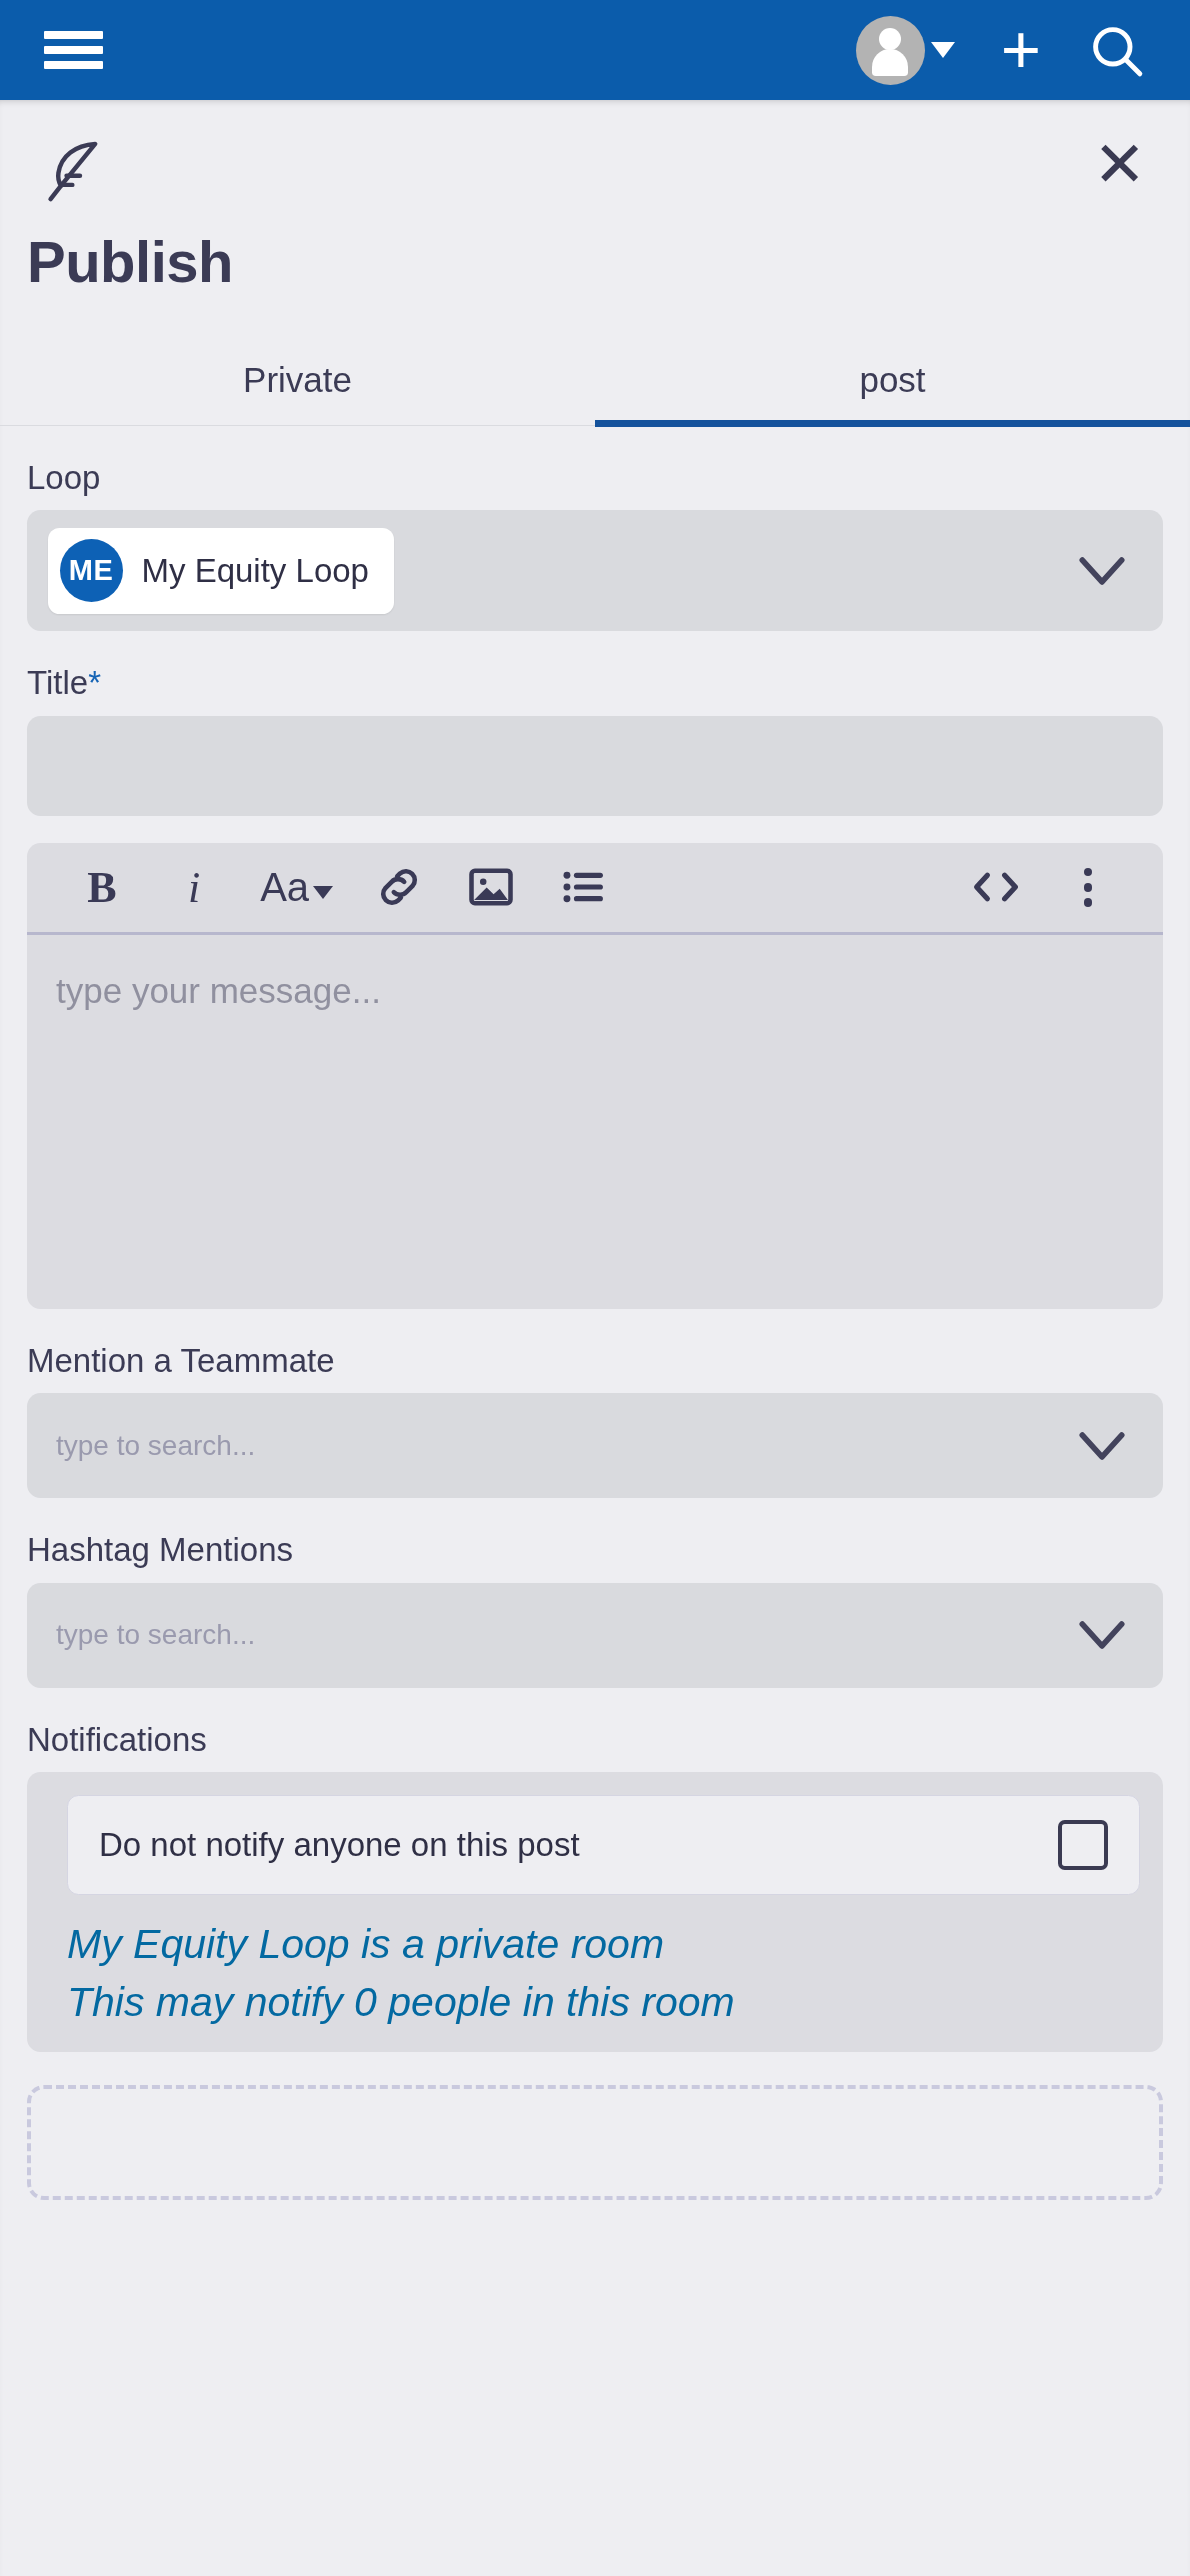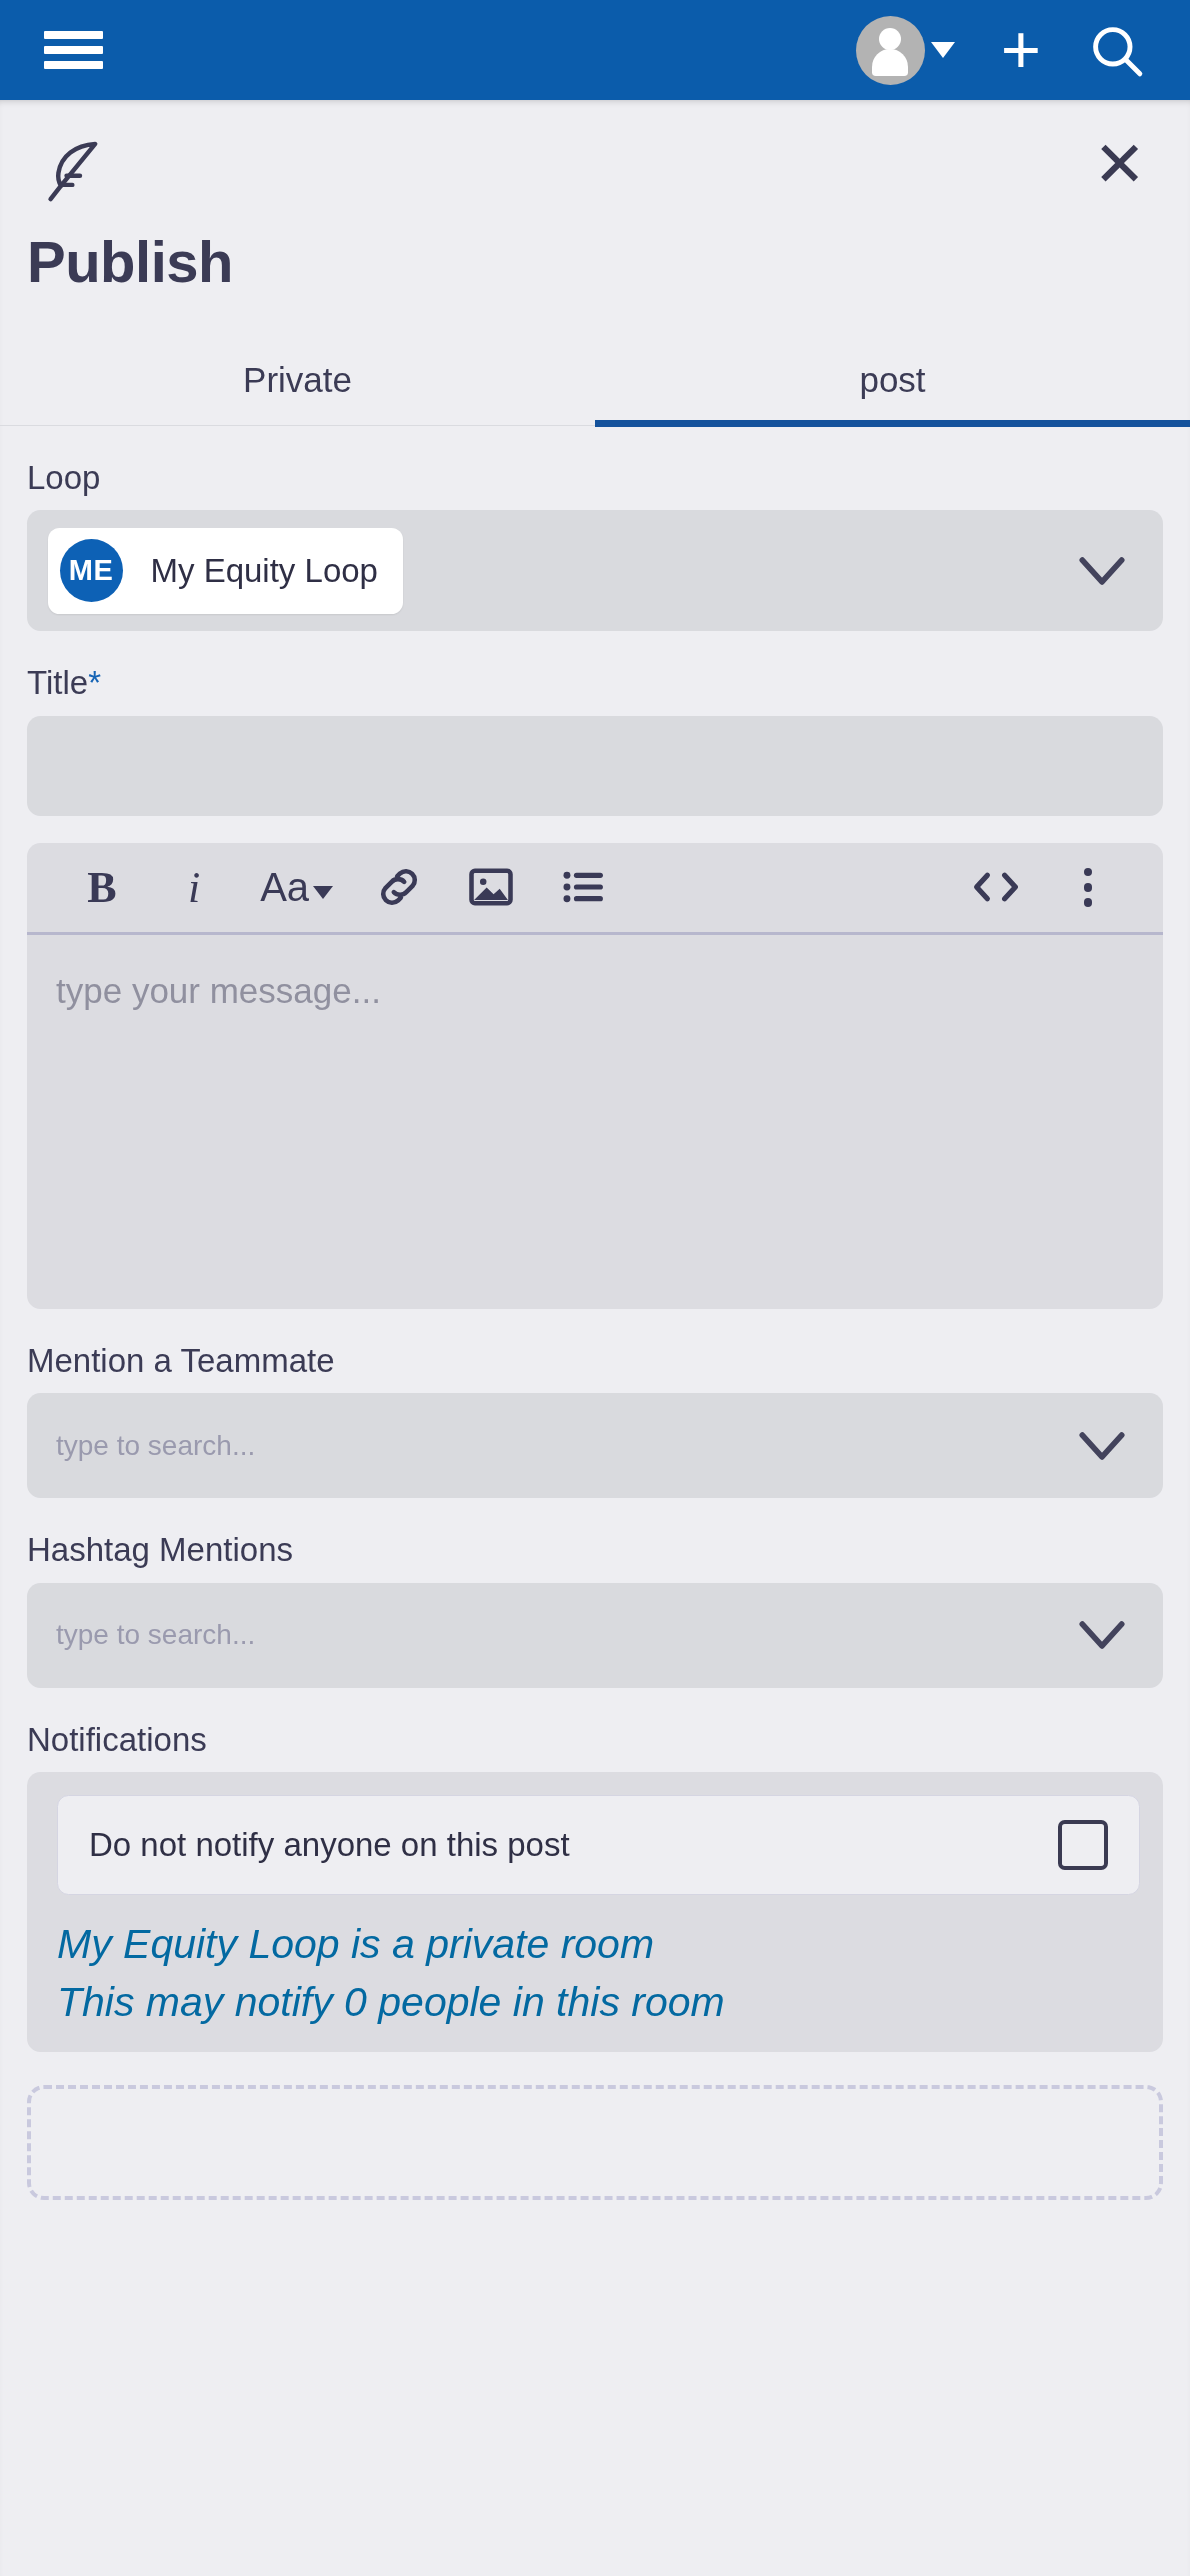--- a/index.html
+++ b/index.html
@@ -169,21 +169,21 @@
   .control.title-input { height: 100px; }
   .control.search-select { height: 105px; padding: 0 29px; }
 
   .chip {
     background: #ffffff;
     border-radius: 11.5px;
     height: 86px;
     display: flex;
     align-items: center;
     padding: 0 25px 0 11.5px;
-    gap: 28px;
+    gap: 19px;
     box-shadow: 0 1px 1.9px rgba(0,0,0,0.08);
   }
   .chip-avatar {
     width: 63px; height: 63px;
     border-radius: 50%;
     background: #0d61b5;
     color: #fff;
     font-size: 29px;
     font-weight: bold;
     display: flex;
@@ -243,21 +243,21 @@
   .editor-body {
     height: 374px;
     padding: 36px 29px;
   }
   .editor-body .placeholder { font-size: 35px; color: #90909f; }
 
   
   .notify-card {
     background: #dcdce1;
     border-radius: 13.4px;
-    padding: 23px 23px 23px 30px;
+    padding: 23px 23px 23px 40px;
     margin-top: 13.4px;
   }
   .notify-row {
     background: #eeeef2;
     border: 1.9px solid #d5d5e2;
     border-radius: 11.5px;
     height: 100px;
     display: flex;
     align-items: center;
     justify-content: space-between;

